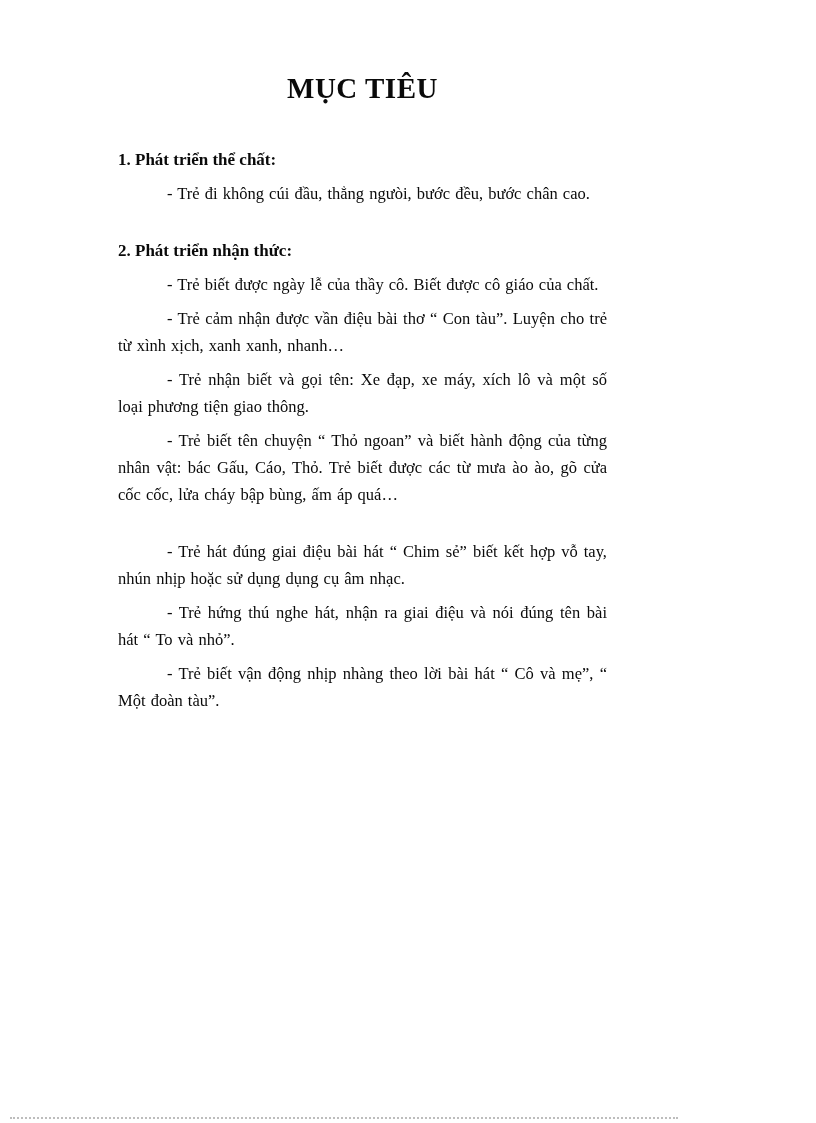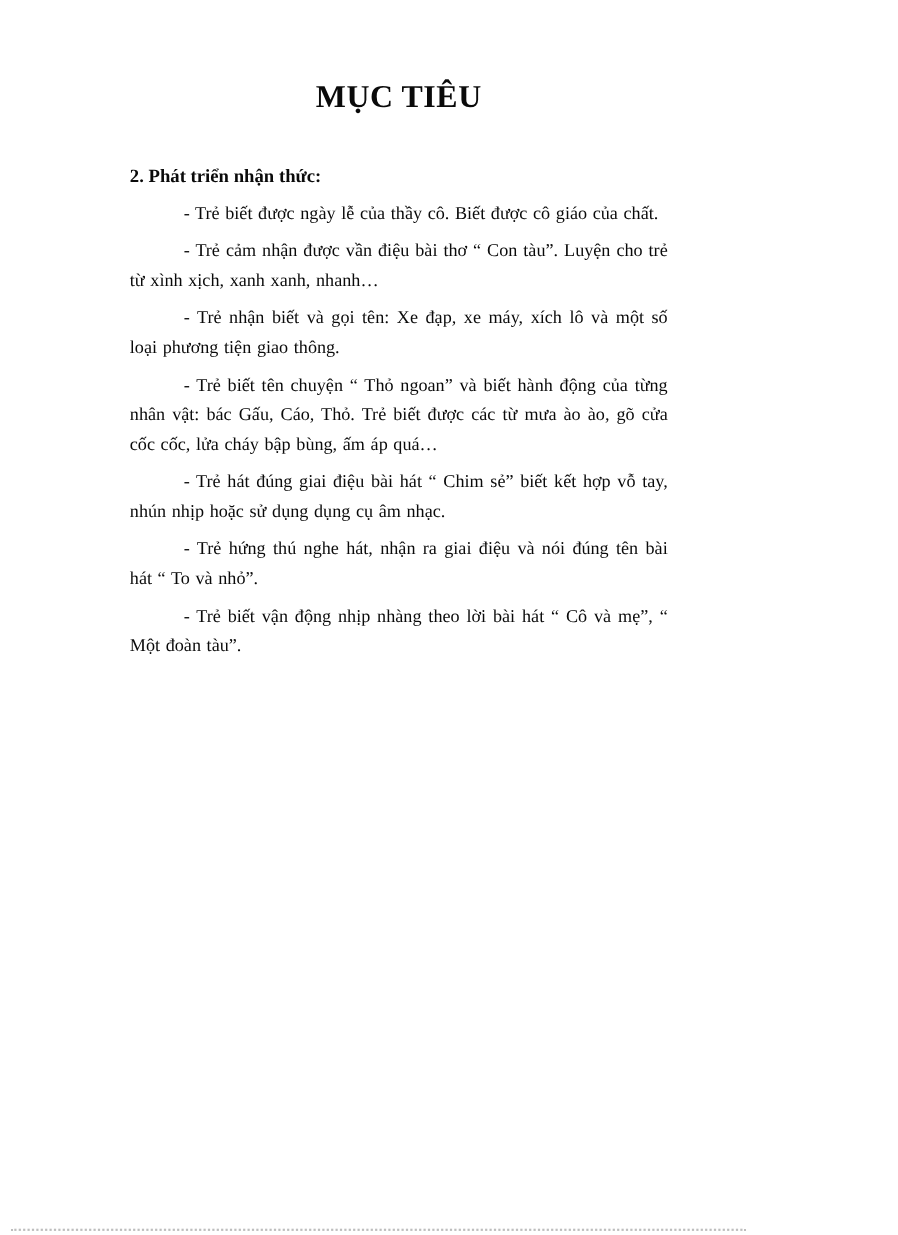--- a/index.html
+++ b/index.html
@@ -24,20 +24,21 @@
   }
   .doc-title {
     margin: 0;
     text-align: center;
     font-size: 29px;
     font-weight: bold;
     letter-spacing: 0.5px;
     line-height: 36px;
   }
   .section {
+    margin-top: 30px;
   }
   .section:first-of-type {
     margin-top: 40px;
   }
   .section-heading {
     margin: 0 0 3px 0;
     font-size: 17px;
     font-weight: bold;
     line-height: 27px;
   }
@@ -58,20 +59,24 @@
     border-top: 2px dotted #bdbdbd;
   }
 </style>
 </head>
 <body>
 
 <div class="page">
 
   <h1 class="doc-title">MỤC TIÊU</h1>
 
+  <div class="section">
+    <h2 class="section-heading">1. Phát triển thể chất:</h2>
+    <p class="para">- Trẻ đi không cúi đầu, thẳng ngưòi, bước đều, bước chân cao.</p>
+  </div>
 
   <div class="section">
     <h2 class="section-heading">2. Phát triển nhận thức:</h2>
     <p class="para">- Trẻ biết được ngày lễ của thầy cô. Biết được cô giáo của chất.</p>
     <p class="para">- Trẻ cảm nhận được vần điệu bài thơ “ Con tàu”. Luyện cho trẻ từ xình xịch, xanh xanh, nhanh…</p>
     <p class="para">- Trẻ nhận biết và gọi tên: Xe đạp, xe máy, xích lô và một số loại phương tiện giao thông.</p>
     <p class="para">- Trẻ biết tên chuyện “ Thỏ ngoan” và biết hành động của từng nhân vật: bác Gấu, Cáo, Thỏ. Trẻ biết được các từ mưa ào ào, gõ cửa cốc cốc, lửa cháy bập bùng, ấm áp quá…</p>
   </div>
 
   <div class="section">

